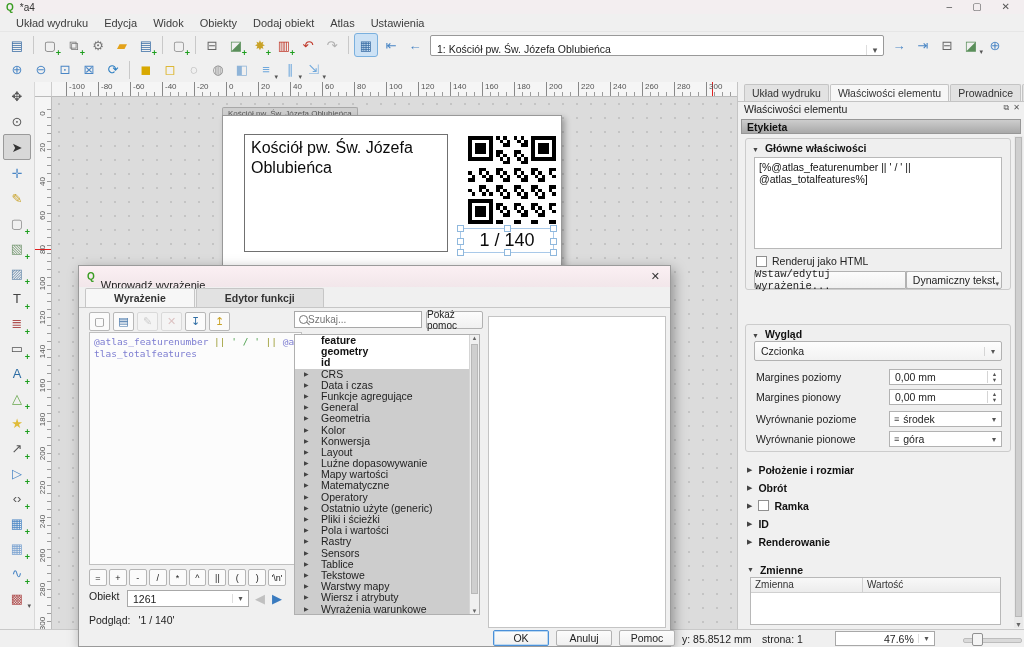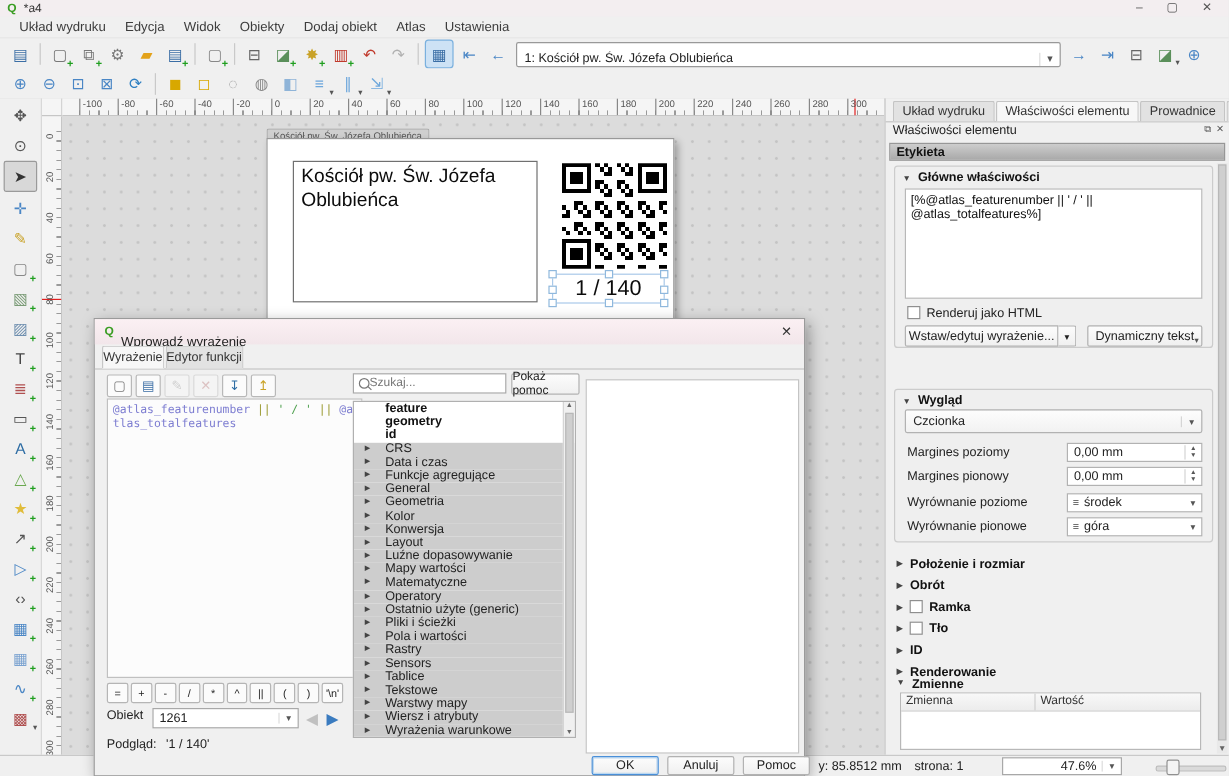--- a/index.html
+++ b/index.html
@@ -57,21 +57,21 @@
   .pscroll .thumb{position:absolute;top:1px;left:1px;right:1px;height:478px;background:#cfcfcf;border:1px solid #b8b8b8;}
   .pscroll .sarrow{position:absolute;bottom:0;left:0;right:0;text-align:center;font-size:7px;color:#666;}
   .pgroup-box{position:absolute;left:7px;right:13px;border:1px solid #cccccc;border-radius:3px;background:#efefef;box-sizing:border-box;}
   .pgroup-head{font-weight:bold;font-size:10.5px;padding:3px 0 0 6px;color:#111;}
   .g-arrow{font-size:7px;color:#444;margin-right:6px;}
   .expr-box{position:absolute;left:8px;right:8px;top:18px;height:92px;background:#fff;border:1px solid #b8b8b8;font-size:10.5px;padding:3px 4px;box-sizing:border-box;color:#111;}
   .cb{width:11px;height:11px;background:#fff;border:1px solid #8f8f8f;display:inline-block;vertical-align:-2px;margin-right:5px;box-sizing:border-box;}
   .cb-row{position:absolute;left:10px;top:116px;font-size:10.5px;}
   .btn{border:1px solid #b2b2b2;background:linear-gradient(#fcfcfc,#f0f0f0);border-radius:2px;font-size:10.5px;display:flex;align-items:center;justify-content:center;box-sizing:border-box;color:#222;}
   .split-btn{position:absolute;left:8px;top:132px;display:flex;height:18px;}
-  .split-main{width:128px;border-radius:2px 0 0 2px;}
+  .split-main{width:152px;border-radius:2px 0 0 2px;font-family:Liberation Mono, monospace;}
   .split-arrow{width:15px;border-left:none;border-radius:0 2px 2px 0;font-size:8px;}
   .dyn-btn{position:absolute;right:8px;top:132px;width:96px;height:18px;position:absolute;}
   .dyn-arrow{position:absolute;right:2px;bottom:0px;font-size:7px;color:#555;}
   .font-combo{position:absolute;left:8px;top:16px;right:8px;height:20px;background:linear-gradient(#fdfdfd,#f2f2f2);border:1px solid #b2b2b2;border-radius:2px;font-size:10.5px;display:flex;align-items:center;box-sizing:border-box;}
   .font-combo .txt{flex:1;padding-left:6px;}
   .prow{position:absolute;left:10px;right:8px;height:16px;display:flex;align-items:center;font-size:10.5px;}
   .prow .lbl{flex:1;color:#222;}
   .spin{width:113px;height:16px;background:#fff;border:1px solid #b2b2b2;display:flex;align-items:center;box-sizing:border-box;margin-left:20px;}
   .spin .val{flex:1;padding-left:5px;}
   .spin .arrows{width:13px;border-left:1px solid #d5d5d5;display:flex;flex-direction:column;align-items:center;font-size:5.5px;color:#555;line-height:1.1;}
@@ -82,21 +82,21 @@
   .pgroup-row{height:15px;margin:0 0 3px 9px;display:flex;align-items:center;font-size:10.5px;font-weight:bold;color:#111;}
   .vars-table{position:absolute;left:12px;right:10px;top:15px;height:48px;background:#fff;border:1px solid #b8b8b8;box-sizing:border-box;}
   .vars-head{display:flex;height:14px;background:linear-gradient(#f8f8f8,#ececec);border-bottom:1px solid #d0d0d0;font-size:10px;color:#333;}
   .vars-head div{padding:1px 4px;box-sizing:border-box;}
   .vars-head div:first-child{width:45%;border-right:1px solid #d0d0d0;}
   
   .dialog{position:absolute;left:78px;top:265px;width:593px;height:382px;background:#f0f0f0;border:1px solid #9a9a9a;box-shadow:3px 4px 12px rgba(0,0,0,.35);z-index:50;box-sizing:border-box;}
   .dlg-title{height:21px;background:linear-gradient(#fbf0f3,#f2e6ea);display:flex;align-items:center;padding:0 8px;font-size:11px;color:#222;}
   .dlg-close{position:absolute;right:10px;top:4px;font-size:11px;color:#333;}
   .dlg-tabs{position:absolute;top:21px;left:0;right:0;height:20px;display:flex;align-items:flex-end;padding-left:6px;border-bottom:1px solid #c6c6c6;}
-  .dtab{padding:3px 0;font-size:10.5px;background:#e2e2e2;border:1px solid #c6c6c6;border-bottom:none;border-radius:2px 2px 0 0;margin-right:1px;color:#333;}
+  .dtab{padding:3px 28px;font-size:10.5px;background:#e2e2e2;border:1px solid #c6c6c6;border-bottom:none;border-radius:2px 2px 0 0;margin-right:1px;color:#333;font-weight:bold;}
   .dtab.active{background:#f7f7f7;}
   .mini-row{position:absolute;left:10px;top:46px;display:flex;gap:3px;}
   .mini-btn{width:19px;height:17px;border:1px solid #b8b8b8;background:#fbfbfb;border-radius:2px;display:flex;align-items:center;justify-content:center;font-size:11px;}
   .mini-btn.disabled{opacity:.4;}
   .code-box{position:absolute;left:10px;top:66px;width:213px;height:233px;background:#fcfcfc;border:1px solid #c0c0c0;font-family:"DejaVu Sans Mono",monospace;font-size:9.5px;line-height:1.3;padding:3px 4px;box-sizing:border-box;word-break:break-all;}
   .tk-var{color:#7d7dd1;}.tk-op{color:#9a9a30;}.tk-str{color:#4ea04e;}
   .ops-row{position:absolute;left:10px;top:303px;width:197px;display:flex;gap:2px;}
   .op-btn{flex:1;height:15px;border:1px solid #b5b5b5;background:#fbfbfb;border-radius:2px;font-size:9px;display:flex;align-items:center;justify-content:center;}
   .obiekt-row{position:absolute;left:10px;top:324px;width:197px;height:17px;font-size:10.5px;}
   .obiekt-combo{position:absolute;left:38px;top:0;width:122px;height:17px;background:#fff;border:1px solid #a8a8a8;display:flex;align-items:center;box-sizing:border-box;}
@@ -666,25 +666,20 @@
         <span class="g-arrow">▶</span>
         <span>Obrót</span>
       </div>
       <div class="pgroup-row">
         <span class="g-arrow">▶</span>
         <span class="cb"></span>
         <span>Ramka</span>
       </div>
       <div class="pgroup-row">
         <span class="g-arrow">▶</span>
-        <span class="cb"></span>
-        <span>Tło</span>
-      </div>
-      <div class="pgroup-row">
-        <span class="g-arrow">▶</span>
         <span>ID</span>
       </div>
       <div class="pgroup-row">
         <span class="g-arrow">▶</span>
         <span>Renderowanie</span>
       </div>
     </div>
 
   <div style="position:absolute;left:0;top:480px;right:13px;height:66px;">
     <div class="pgroup-row">

